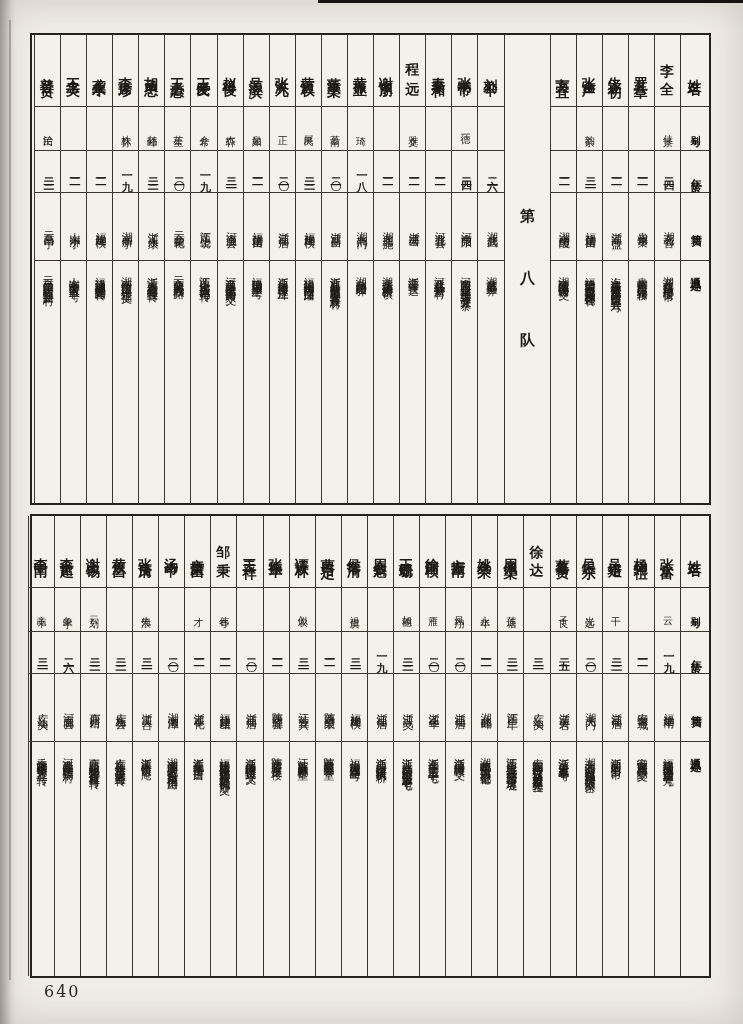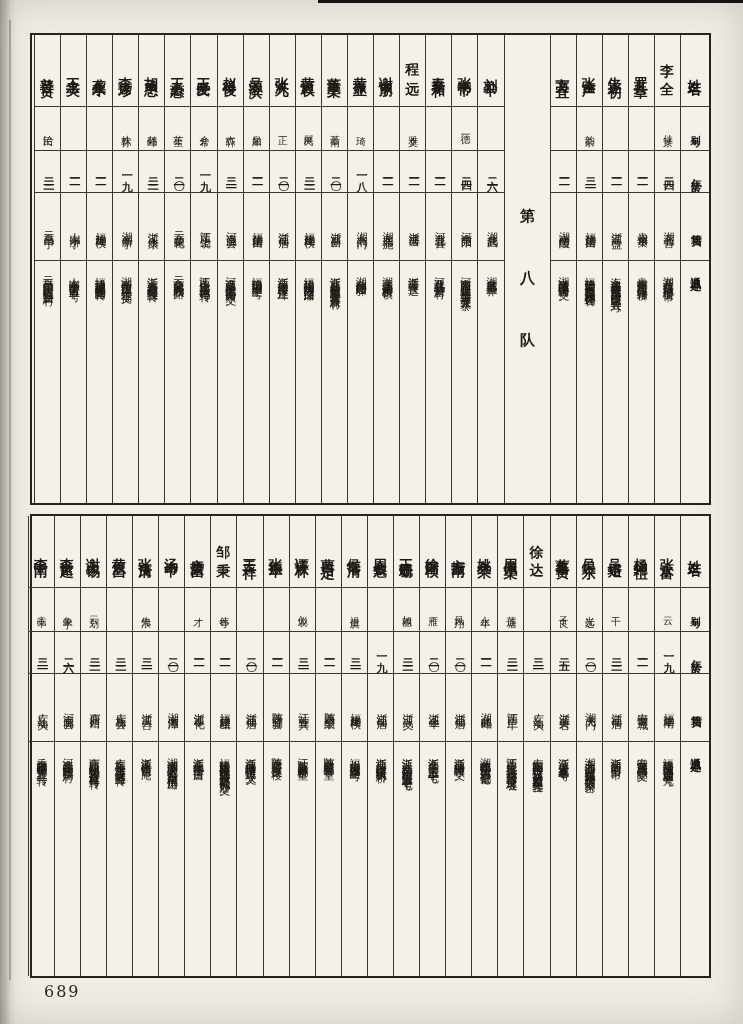--- a/index.html
+++ b/index.html
@@ -909,14 +909,14 @@
         </div>
     <div class="cell native">
           <span class="vtext">广东汕头</span>
         </div>
     <div class="cell address">
           <span class="vtext">香港邮政信箱第一五三一号转</span>
         </div>
   </div>
     </div>
 
-  <div id="page-number">689</div>
+  <div id="page-number">640</div>
 </div>
 
 </body></html>

